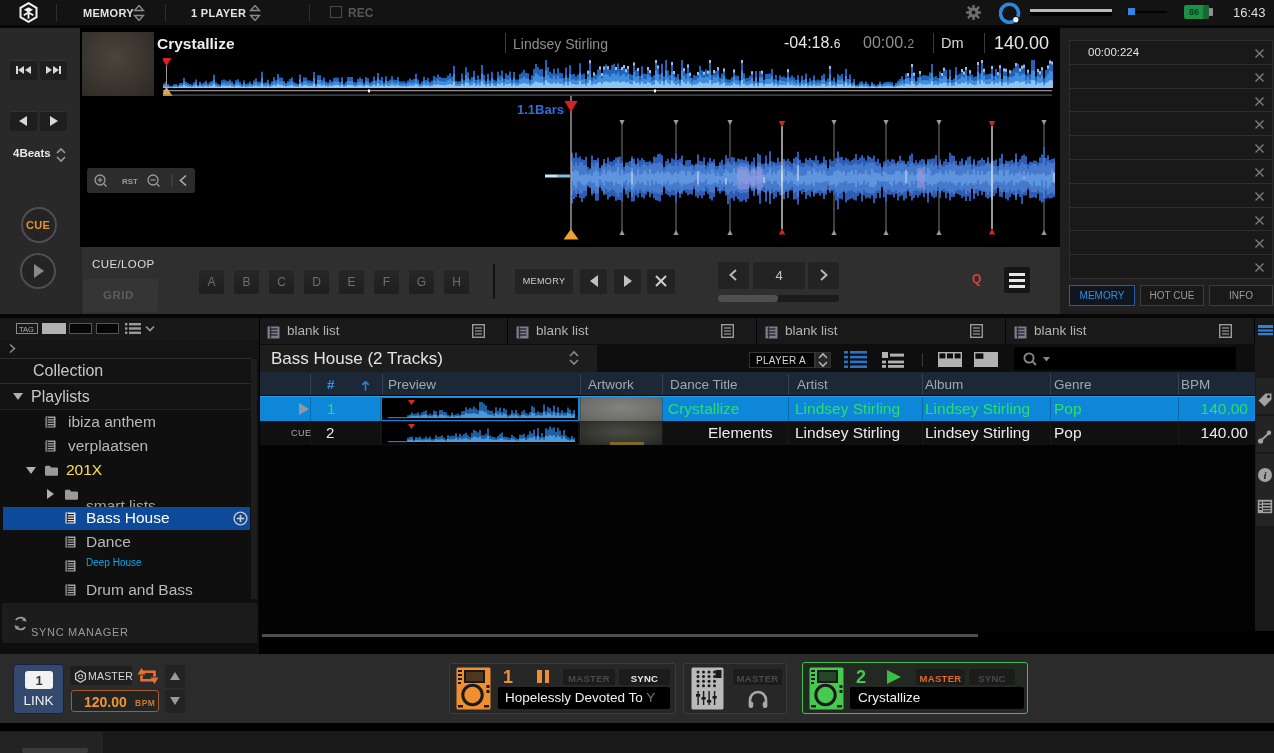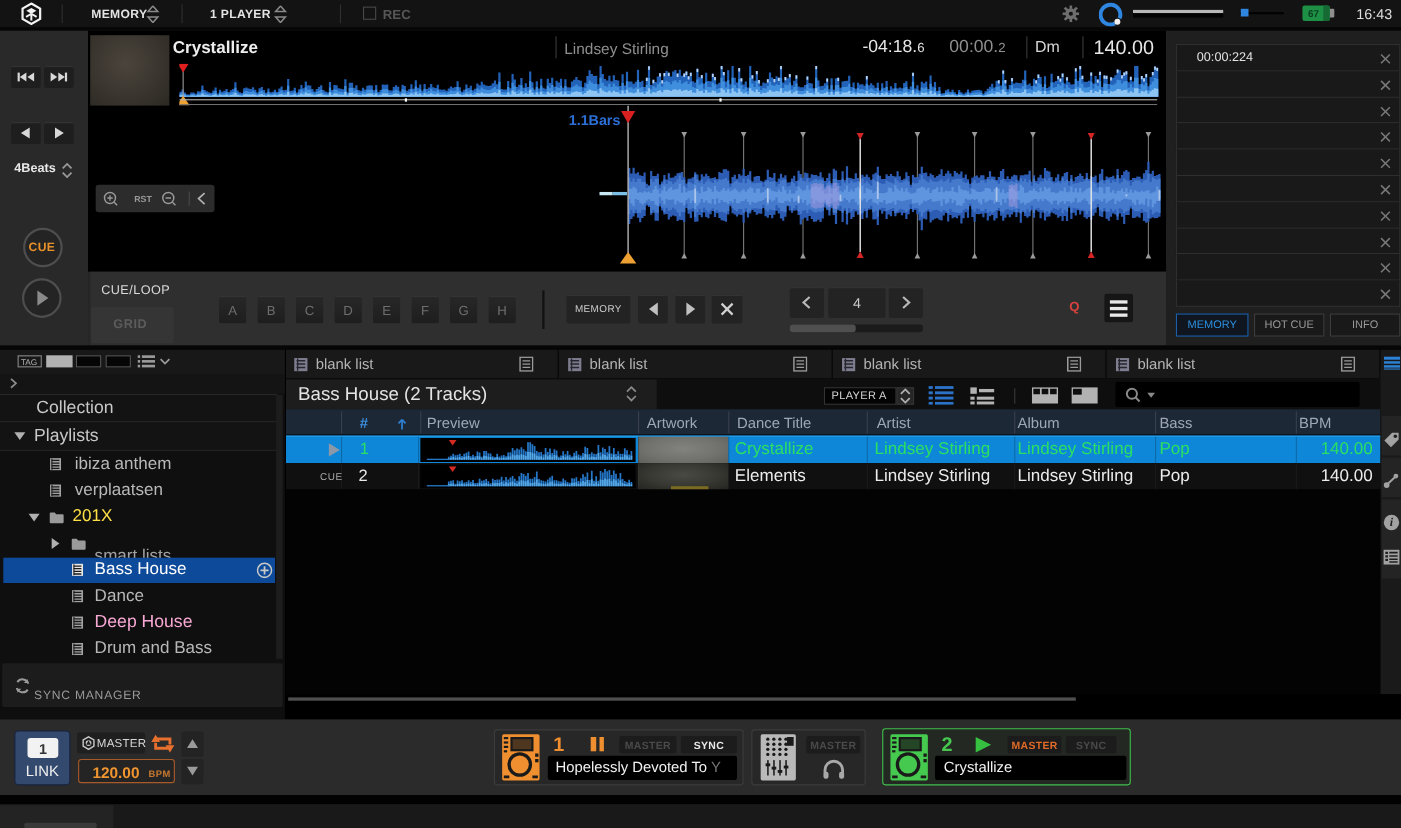--- a/index.html
+++ b/index.html
@@ -44,21 +44,21 @@
       <path d="M14.5 19.3 a9 9 0 1 1 4.3 -4.6" fill="none" stroke="#2e86e0" stroke-width="3.6"></path>
       <circle cx="16.8" cy="17.8" r="2.7" fill="#f0f0f0"></circle>
     </svg></div>
 <div class="a" style="left:1030px;top:9px;width:82px;height:2.5px;background:#b8b8b8"></div>
 <div class="a" style="left:1030px;top:12px;width:82px;height:4px;background:#020202"></div>
 <div class="a" style="left:1127px;top:11px;width:40px;height:2px;background:#020202"></div>
 <div class="a" style="left:1128px;top:8px;width:7px;height:7px;background:#2e86e0"></div>
 <div class="a" style="left:1184px;top:5px;width:25px;height:14px;background:#1d9045;border-radius:2px"></div>
 <div class="a" style="left:1203px;top:5px;width:6px;height:14px;background:#156b33;border-radius:0 2px 2px 0"></div>
 <div class="a" style="left:1209px;top:8px;width:4px;height:8px;background:#8f8f8f;border-radius:0 1px 1px 0"></div>
-<div class="txt" style="left:1185px;top:7px;width:18px;text-align:center;font-size:9px;color:#0b4020;font-weight:bold">67</div>
+<div class="txt" style="left:1185px;top:7px;width:18px;text-align:center;font-size:9px;color:#0b4020;font-weight:bold">86</div>
 <div class="txt" style="left:1233px;top:5px;font-size:13px;color:#dedede">16:43</div>
 <div class="a" style="left:0;top:25px;width:1274px;height:3px;background:#060606"></div>
 <div class="a" style="left:0;top:28px;width:1274px;height:288px;background:#262626"></div>
 <div class="a" style="left:0;top:28px;width:80px;height:288px;background:#292929"></div>
 <div class="a" style="left:10px;top:60px;width:27px;height:20px;background:#1e1e1e;border-radius:2px;box-shadow:0 1px 0 #333 inset"><svg width="27" height="20" viewBox="0 0 27 20">
       <g fill="#d8d8d8">
         <rect x="6" y="6" width="2" height="8"></rect>
         <path d="M14 6 v8 l-6 -4 z"></path>
         <path d="M21 6 v8 l-6 -4 z"></path>
       </g>
@@ -442,21 +442,21 @@
 <div class="a" style="left:1178px;top:374px;width:1px;height:20px;background:#36404e"></div>
 <div class="txt" style="left:327px;top:377px;font-size:13.5px;color:#3b8fe0;font-weight:bold">#</div>
 <svg class="a" style="left:361px;top:380px" width="9" height="11" viewBox="0 0 9 11">
     <path d="M4.5 1.5 v9 M4.5 1.5 l-3.2 3.4 M4.5 1.5 l3.2 3.4" stroke="#2e7fd0" stroke-width="1.6" fill="none"></path>
   </svg>
 <div class="txt" style="left:388px;top:377px;font-size:13.5px;color:#9ea8b4">Preview</div>
 <div class="txt" style="left:588px;top:377px;font-size:13.5px;color:#9ea8b4">Artwork</div>
 <div class="txt" style="left:670px;top:377px;font-size:13.5px;color:#9ea8b4">Dance Title</div>
 <div class="txt" style="left:797px;top:377px;font-size:13.5px;color:#9ea8b4">Artist</div>
 <div class="txt" style="left:925px;top:377px;font-size:13.5px;color:#9ea8b4">Album</div>
-<div class="txt" style="left:1054px;top:377px;font-size:13.5px;color:#9ea8b4">Bass</div>
+<div class="txt" style="left:1054px;top:377px;font-size:13.5px;color:#9ea8b4">Genre</div>
 <div class="txt" style="left:1181px;top:377px;font-size:13.5px;color:#9ea8b4">BPM</div>
 <div class="a" style="left:260px;top:396px;width:995px;height:25px;background:#0f87d8;border-top:1px solid #2aa0e8"></div>
 <div class="a" style="left:299px;top:403px;width:0;height:0;border-left:10px solid #8a98a8;border-top:6px solid transparent;border-bottom:6px solid transparent"></div>
 <div class="txt" style="left:327px;top:400px;font-size:15px;color:#2ae062">1</div>
 <svg class="a" style="left:382px;top:398px" width="196" height="22" viewBox="0 0 196 22">
     <rect width="196" height="22" fill="#000"></rect>
     <path d="M26.0 20.0V17.2 M28.0 20.0V16.4 M30.0 20.0V14.5 M32.0 20.0V15.9 M34.0 20.0V15.4 M36.0 20.0V14.6 M38.0 20.0V16.5 M40.0 20.0V14.4 M42.0 20.0V13.5 M44.0 20.0V12.4 M46.0 20.0V16.7 M48.0 20.0V15.4 M50.0 20.0V16.8 M52.0 20.0V12.4 M54.0 20.0V13.3 M56.0 20.0V17.2 M58.0 20.0V11.9 M60.0 20.0V12.1 M62.0 20.0V14.0 M64.0 20.0V14.2 M66.0 20.0V16.7 M68.0 20.0V17.5 M70.0 20.0V14.5 M72.0 20.0V17.1 M74.0 20.0V16.2 M76.0 20.0V15.6 M78.0 20.0V16.8 M80.0 20.0V13.3 M82.0 20.0V13.1 M84.0 20.0V9.2 M86.0 20.0V11.4 M88.0 20.0V9.8 M90.0 20.0V10.7 M92.0 20.0V8.6 M94.0 20.0V10.5 M96.0 20.0V12.2 M98.0 20.0V4.1 M100.0 20.0V4.0 M102.0 20.0V5.8 M104.0 20.0V7.5 M106.0 20.0V12.0 M108.0 20.0V13.1 M110.0 20.0V12.8 M112.0 20.0V15.2 M114.0 20.0V9.2 M116.0 20.0V12.9 M118.0 20.0V9.8 M120.0 20.0V13.9 M122.0 20.0V10.3 M124.0 20.0V11.6 M126.0 20.0V17.3 M128.0 20.0V16.2 M130.0 20.0V12.3 M132.0 20.0V15.0 M134.0 20.0V12.1 M136.0 20.0V15.3 M138.0 20.0V17.0 M140.0 20.0V13.5 M142.0 20.0V12.1 M144.0 20.0V15.1 M146.0 20.0V16.1 M148.0 20.0V13.9 M150.0 20.0V8.1 M152.0 20.0V9.3 M154.0 20.0V14.8 M156.0 20.0V13.2 M158.0 20.0V14.5 M160.0 20.0V14.7 M162.0 20.0V6.5 M164.0 20.0V13.2 M166.0 20.0V8.9 M168.0 20.0V10.2 M170.0 20.0V13.2 M172.0 20.0V7.5 M174.0 20.0V14.2 M176.0 20.0V9.2 M178.0 20.0V14.8 M180.0 20.0V12.3 M182.0 20.0V14.5 M184.0 20.0V14.4 M186.0 20.0V9.5 M188.0 20.0V11.4 M190.0 20.0V15.2 M192.0 20.0V11.9" stroke="#2577c8" stroke-width="1.6"></path>
     <path d="M26.0 20.0V18.8 M28.0 20.0V18.4 M30.0 20.0V17.5 M32.0 20.0V18.2 M34.0 20.0V17.9 M36.0 20.0V17.6 M38.0 20.0V18.4 M40.0 20.0V17.5 M42.0 20.0V17.1 M44.0 20.0V16.6 M46.0 20.0V18.5 M48.0 20.0V17.9 M50.0 20.0V18.5 M52.0 20.0V16.6 M54.0 20.0V17.0 M56.0 20.0V18.8 M58.0 20.0V16.4 M60.0 20.0V16.5 M62.0 20.0V17.3 M64.0 20.0V17.4 M66.0 20.0V18.5 M68.0 20.0V18.9 M70.0 20.0V17.5 M72.0 20.0V18.7 M74.0 20.0V18.3 M76.0 20.0V18.0 M78.0 20.0V18.6 M80.0 20.0V17.0 M82.0 20.0V16.9 M84.0 20.0V15.1 M86.0 20.0V16.1 M88.0 20.0V15.4 M90.0 20.0V15.8 M92.0 20.0V14.9 M94.0 20.0V15.7 M96.0 20.0V16.5 M98.0 20.0V12.8 M100.0 20.0V12.8 M102.0 20.0V13.6 M104.0 20.0V14.4 M106.0 20.0V16.4 M108.0 20.0V16.9 M110.0 20.0V16.8 M112.0 20.0V17.9 M114.0 20.0V15.1 M116.0 20.0V16.8 M118.0 20.0V15.4 M120.0 20.0V17.2 M122.0 20.0V15.6 M124.0 20.0V16.2 M126.0 20.0V18.8 M128.0 20.0V18.3 M130.0 20.0V16.6 M132.0 20.0V17.7 M134.0 20.0V16.4 M136.0 20.0V17.9 M138.0 20.0V18.7 M140.0 20.0V17.1 M142.0 20.0V16.4 M144.0 20.0V17.8 M146.0 20.0V18.3 M148.0 20.0V17.3 M150.0 20.0V14.7 M152.0 20.0V15.2 M154.0 20.0V17.7 M156.0 20.0V17.0 M158.0 20.0V17.5 M160.0 20.0V17.6 M162.0 20.0V13.9 M164.0 20.0V17.0 M166.0 20.0V15.0 M168.0 20.0V15.6 M170.0 20.0V16.9 M172.0 20.0V14.4 M174.0 20.0V17.4 M176.0 20.0V15.2 M178.0 20.0V17.7 M180.0 20.0V16.5 M182.0 20.0V17.5 M184.0 20.0V17.5 M186.0 20.0V15.3 M188.0 20.0V16.1 M190.0 20.0V17.8 M192.0 20.0V16.3" stroke="#55a8e8" stroke-width="1.6"></path>
     <rect x="6" y="19.0" width="20" height="1.2" fill="#2577c8"></rect>
     <path d="M26 2 l7 0 l-3.5 5 z" fill="#d42a22"></path>
@@ -480,21 +480,21 @@
 <div class="txt" style="left:326px;top:424px;font-size:15px;color:#e8e8e8">2</div>
 <svg class="a" style="left:382px;top:422px" width="196" height="22" viewBox="0 0 196 22">
     <rect width="196" height="22" fill="#000"></rect>
     <path d="M26.0 20.0V15.8 M28.0 20.0V15.0 M30.0 20.0V14.6 M32.0 20.0V17.7 M34.0 20.0V14.9 M36.0 20.0V15.5 M38.0 20.0V14.6 M40.0 20.0V16.7 M42.0 20.0V16.2 M44.0 20.0V14.6 M46.0 20.0V15.9 M48.0 20.0V14.4 M50.0 20.0V17.2 M52.0 20.0V16.8 M54.0 20.0V13.2 M56.0 20.0V15.0 M58.0 20.0V14.6 M60.0 20.0V13.4 M62.0 20.0V15.6 M64.0 20.0V17.3 M66.0 20.0V13.2 M68.0 20.0V14.3 M70.0 20.0V13.8 M72.0 20.0V13.8 M74.0 20.0V11.3 M76.0 20.0V14.8 M78.0 20.0V11.7 M80.0 20.0V14.0 M82.0 20.0V12.0 M84.0 20.0V10.7 M86.0 20.0V13.3 M88.0 20.0V15.1 M90.0 20.0V11.0 M92.0 20.0V8.1 M94.0 20.0V9.0 M96.0 20.0V10.4 M98.0 20.0V8.1 M100.0 20.0V13.2 M102.0 20.0V13.2 M104.0 20.0V11.7 M106.0 20.0V6.6 M108.0 20.0V13.5 M110.0 20.0V14.6 M112.0 20.0V15.0 M114.0 20.0V15.8 M116.0 20.0V14.0 M118.0 20.0V12.0 M120.0 20.0V10.6 M122.0 20.0V14.7 M124.0 20.0V14.7 M126.0 20.0V15.5 M128.0 20.0V15.7 M130.0 20.0V13.1 M132.0 20.0V14.5 M134.0 20.0V16.1 M136.0 20.0V16.9 M138.0 20.0V12.8 M140.0 20.0V13.0 M142.0 20.0V11.8 M144.0 20.0V15.3 M146.0 20.0V12.7 M148.0 20.0V9.2 M150.0 20.0V11.3 M152.0 20.0V7.6 M154.0 20.0V14.3 M156.0 20.0V5.9 M158.0 20.0V15.0 M160.0 20.0V10.9 M162.0 20.0V15.0 M164.0 20.0V6.2 M166.0 20.0V7.5 M168.0 20.0V4.4 M170.0 20.0V6.4 M172.0 20.0V5.2 M174.0 20.0V9.9 M176.0 20.0V5.8 M178.0 20.0V8.7 M180.0 20.0V13.0 M182.0 20.0V8.0 M184.0 20.0V13.5 M186.0 20.0V15.3 M188.0 20.0V16.5 M190.0 20.0V14.1 M192.0 20.0V16.1" stroke="#2577c8" stroke-width="1.6"></path>
     <path d="M26.0 20.0V18.1 M28.0 20.0V17.8 M30.0 20.0V17.6 M32.0 20.0V19.0 M34.0 20.0V17.7 M36.0 20.0V18.0 M38.0 20.0V17.6 M40.0 20.0V18.5 M42.0 20.0V18.3 M44.0 20.0V17.5 M46.0 20.0V18.2 M48.0 20.0V17.5 M50.0 20.0V18.7 M52.0 20.0V18.6 M54.0 20.0V16.9 M56.0 20.0V17.8 M58.0 20.0V17.6 M60.0 20.0V17.1 M62.0 20.0V18.0 M64.0 20.0V18.8 M66.0 20.0V16.9 M68.0 20.0V17.4 M70.0 20.0V17.2 M72.0 20.0V17.2 M74.0 20.0V16.1 M76.0 20.0V17.7 M78.0 20.0V16.3 M80.0 20.0V17.3 M82.0 20.0V16.4 M84.0 20.0V15.8 M86.0 20.0V17.0 M88.0 20.0V17.8 M90.0 20.0V15.9 M92.0 20.0V14.6 M94.0 20.0V15.1 M96.0 20.0V15.7 M98.0 20.0V14.6 M100.0 20.0V16.9 M102.0 20.0V17.0 M104.0 20.0V16.3 M106.0 20.0V14.0 M108.0 20.0V17.1 M110.0 20.0V17.5 M112.0 20.0V17.7 M114.0 20.0V18.1 M116.0 20.0V17.3 M118.0 20.0V16.4 M120.0 20.0V15.8 M122.0 20.0V17.6 M124.0 20.0V17.6 M126.0 20.0V18.0 M128.0 20.0V18.0 M130.0 20.0V16.9 M132.0 20.0V17.5 M134.0 20.0V18.3 M136.0 20.0V18.6 M138.0 20.0V16.8 M140.0 20.0V16.8 M142.0 20.0V16.3 M144.0 20.0V17.9 M146.0 20.0V16.7 M148.0 20.0V15.2 M150.0 20.0V16.1 M152.0 20.0V14.4 M154.0 20.0V17.4 M156.0 20.0V13.7 M158.0 20.0V17.7 M160.0 20.0V15.9 M162.0 20.0V17.8 M164.0 20.0V13.8 M166.0 20.0V14.4 M168.0 20.0V13.0 M170.0 20.0V13.9 M172.0 20.0V13.3 M174.0 20.0V15.5 M176.0 20.0V13.6 M178.0 20.0V14.9 M180.0 20.0V16.8 M182.0 20.0V14.6 M184.0 20.0V17.1 M186.0 20.0V17.9 M188.0 20.0V18.4 M190.0 20.0V17.4 M192.0 20.0V18.3" stroke="#55a8e8" stroke-width="1.6"></path>
     <rect x="6" y="19.0" width="20" height="1.2" fill="#2577c8"></rect>
     <path d="M26 2 l7 0 l-3.5 5 z" fill="#d42a22"></path>
   </svg>
 <div class="a" style="left:580px;top:421px;width:82px;height:24px;background:radial-gradient(ellipse at 50% 45%,#4a4a44 0%,#383832 55%,#232320 100%)"></div>
 <div class="a" style="left:610px;top:442px;width:34px;height:3px;background:#7a6a22"></div>
-<div class="txt" style="left:668px;top:424px;font-size:15.5px;color:#ececec">Elements</div>
+<div class="txt" style="left:708px;top:424px;font-size:15.5px;color:#ececec">Elements</div>
 <div class="txt" style="left:795px;top:424px;font-size:15.5px;color:#ececec">Lindsey Stirling</div>
 <div class="txt" style="left:925px;top:424px;font-size:15.5px;color:#ececec">Lindsey Stirling</div>
 <div class="txt" style="left:1054px;top:424px;font-size:15.5px;color:#ececec">Pop</div>
 <div class="txt" style="left:1178px;top:424px;width:70px;text-align:right;font-size:15.5px;color:#ececec">140.00</div>
 <div class="a" style="left:310px;top:421px;width:1px;height:24px;background:rgba(255,255,255,0.04)"></div>
 <div class="a" style="left:380px;top:421px;width:1px;height:24px;background:rgba(255,255,255,0.04)"></div>
 <div class="a" style="left:580px;top:421px;width:1px;height:24px;background:rgba(255,255,255,0.04)"></div>
 <div class="a" style="left:662px;top:421px;width:1px;height:24px;background:rgba(255,255,255,0.04)"></div>
 <div class="a" style="left:788px;top:421px;width:1px;height:24px;background:rgba(255,255,255,0.04)"></div>
 <div class="a" style="left:922px;top:421px;width:1px;height:24px;background:rgba(255,255,255,0.04)"></div>
@@ -624,21 +624,21 @@
 <svg style="position:absolute;left:65px;top:560px" width="11.0" height="12.0" viewBox="0 0 11 12">
     <rect x="0.5" y="0.5" width="10" height="11" fill="#a2a2a2"></rect>
     <g stroke="#1a1a1a" stroke-width="1.2">
       <line x1="2" y1="2.6" x2="9" y2="2.6"></line>
       <line x1="2" y1="5" x2="9" y2="5"></line>
       <line x1="2" y1="7.4" x2="9" y2="7.4"></line>
       <line x1="2" y1="9.8" x2="9" y2="9.8"></line>
     </g>
     <line x1="2.2" y1="1" x2="2.2" y2="11" stroke="#1a1a1a" stroke-width="1"></line>
   </svg>
-<div class="txt" style="left:86px;top:557px;font-size:16px;color:#f9a8d4">Deep House</div>
+<div class="txt" style="left:86px;top:557px;font-size:10px;color:#0ea5e9">Deep House</div>
 <svg style="position:absolute;left:65px;top:584px" width="11.0" height="12.0" viewBox="0 0 11 12">
     <rect x="0.5" y="0.5" width="10" height="11" fill="#a2a2a2"></rect>
     <g stroke="#1a1a1a" stroke-width="1.2">
       <line x1="2" y1="2.6" x2="9" y2="2.6"></line>
       <line x1="2" y1="5" x2="9" y2="5"></line>
       <line x1="2" y1="7.4" x2="9" y2="7.4"></line>
       <line x1="2" y1="9.8" x2="9" y2="9.8"></line>
     </g>
     <line x1="2.2" y1="1" x2="2.2" y2="11" stroke="#1a1a1a" stroke-width="1"></line>
   </svg>

